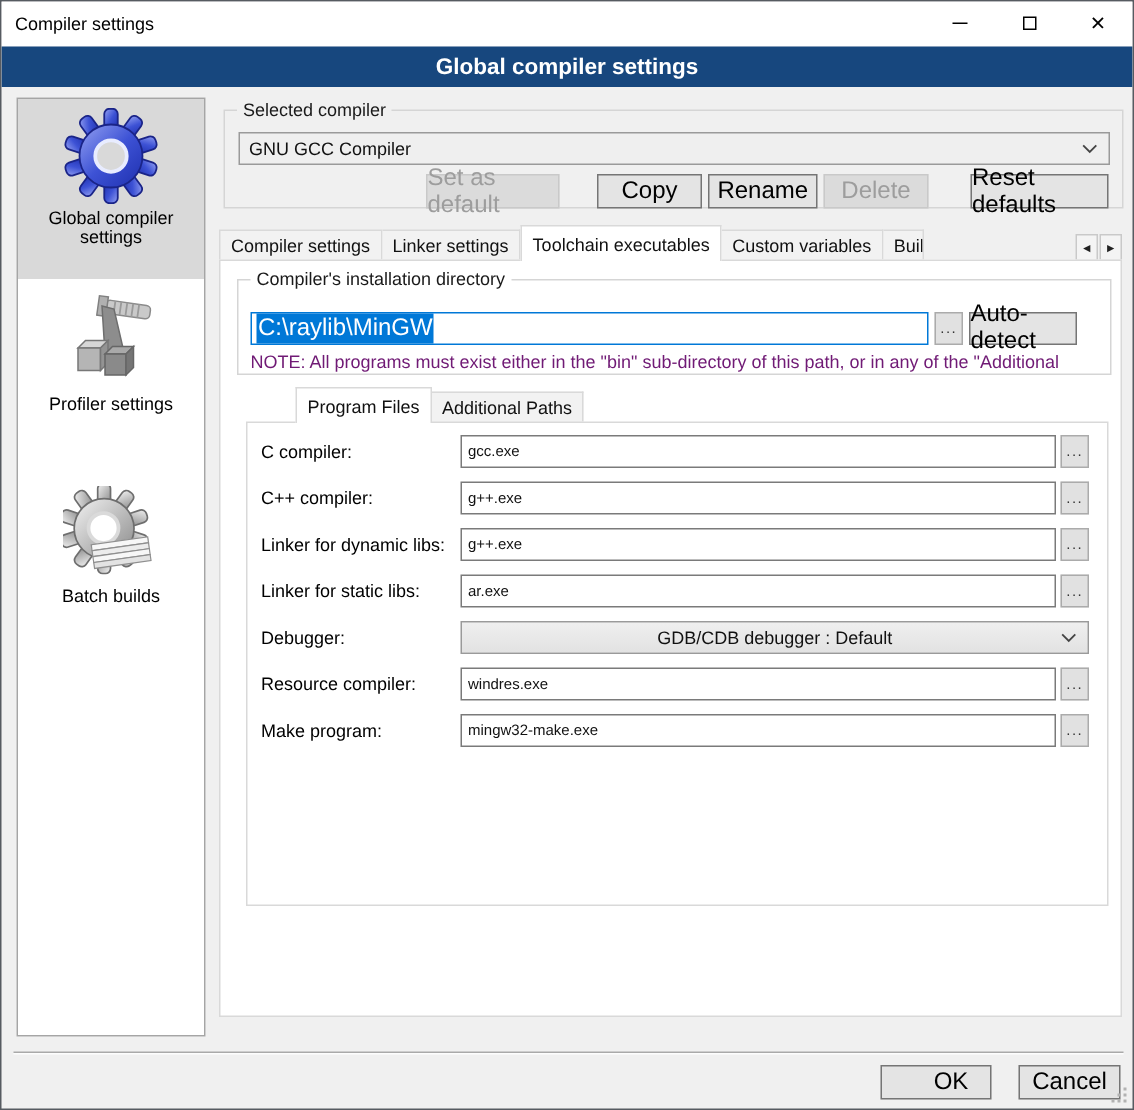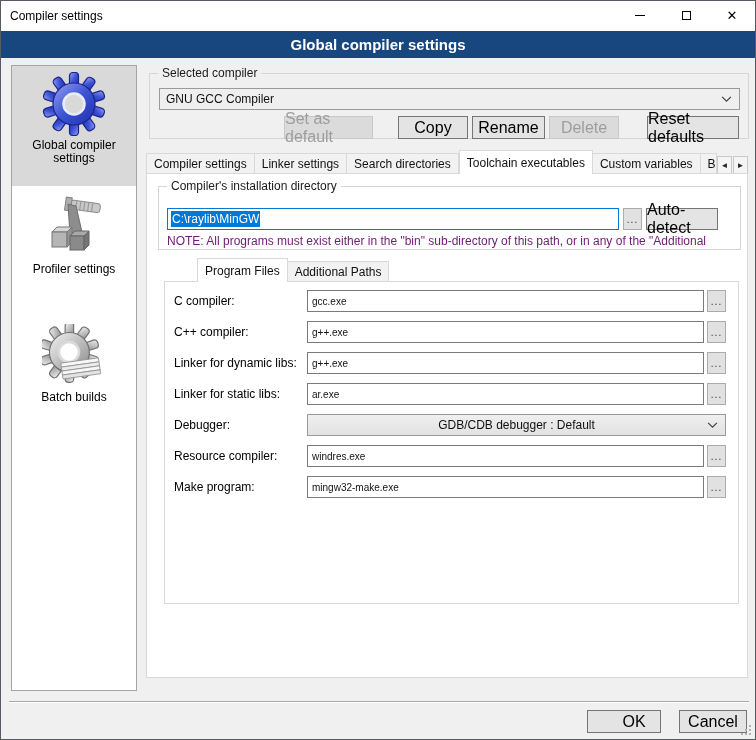--- a/index.html
+++ b/index.html
@@ -67,21 +67,21 @@
               display:flex; align-items:center; justify-content:center; font-size:8px; color:#222; cursor:default; }
 
   
   .page { position:absolute; left:145px; top:172px; width:602px; height:505px;
           background:#fff; border:1px solid #D9D9D9; z-index:2; }
 
   
   .dirbox { left:11px; top:12px; width:583px; height:64px; }
   .dir-input { position:absolute; left:8px; top:21px; width:452px; height:22px;
                background:#fff; border:1px solid #0078D7; display:flex; align-items:center;
-               padding:0 3px; font-size:12px; }
+               padding:0 3px; font-size:16px; }
   .dir-input .selected { background:#0078D7; color:#fff; padding:1px 1px; white-space:pre; }
   .dir-browse { position:absolute; left:464px; top:21px; width:19px; height:22px; }
   .autodetect { position:absolute; left:487px; top:21px; width:72px; height:22px; }
   .note { position:absolute; left:8px; top:47px; width:572px; font-size:12px; color:#701a75;
           white-space:nowrap; overflow:hidden; }
 
   
   .subtabs { position:absolute; left:18px; top:85px; height:23px; display:flex; align-items:flex-end;padding-left:32px; }
   .subtabs .tab { background:#F2F2F2; }
   .subtabs .tab.active { background:#fff; }
@@ -234,23 +234,20 @@
     </div>
   </div>
 
   <div class="tabstrip">
     <div class="tab">
       <span>Compiler settings</span>
     </div>
     <div class="tab">
       <span>Linker settings</span>
     </div>
-    <div class="tab">
-      <span>Search directories</span>
-    </div>
     <div class="tab active">
       <span>Toolchain executables</span>
     </div>
     <div class="tab">
       <span>Custom variables</span>
     </div>
     <div class="tab clip">
       <span>Build options</span>
     </div>
     <div class="tab-arrows">

